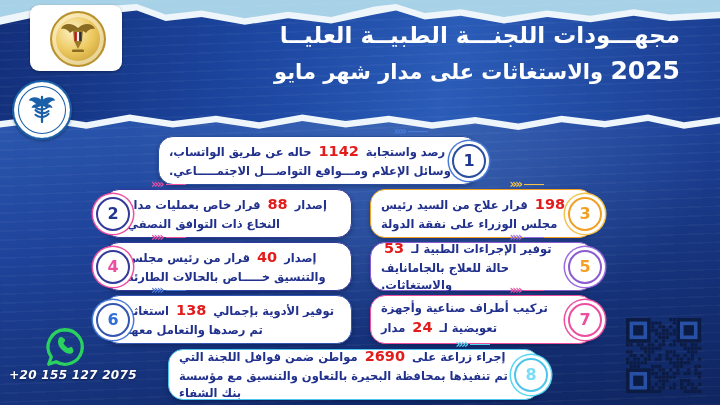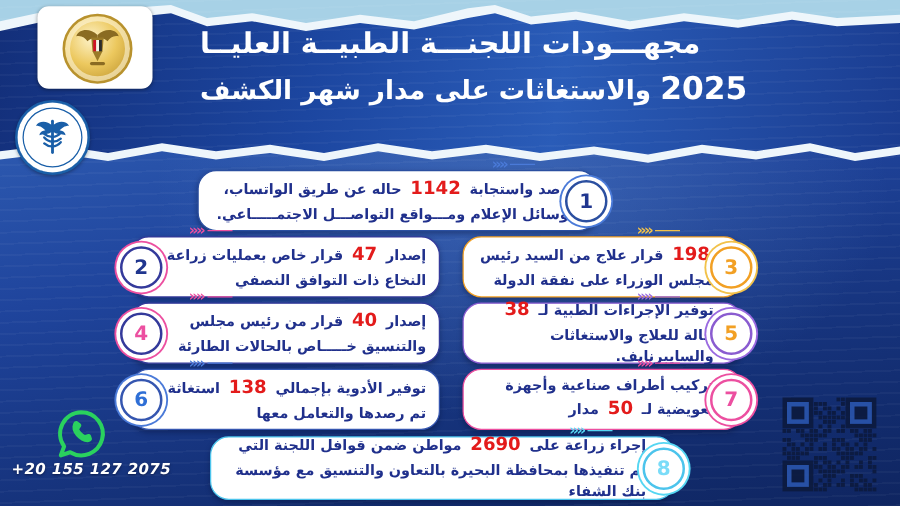--- a/index.html
+++ b/index.html
@@ -10,21 +10,21 @@
       linear-gradient(168deg,#3a6cc0 0%, #2a55ac 25%, #1f449c 45%, #183784 65%, #122c6e 85%, #0f2560 100%);}
   #canvas::after{content:"";position:absolute;inset:0;pointer-events:none;
       background:repeating-linear-gradient(-2deg, rgba(255,255,255,0.035) 0 1.5px, rgba(0,0,0,0) 1.5px 9px);}
   .sky{position:absolute;left:0;top:0;width:720px;height:42px;background:#a7d1e6;}
   
   .banner-white{position:absolute;left:0;top:4px;width:720px;height:130px;background:#eef6fb;
     clip-path:polygon(0% 10%,5% 4%,9% 9%,14% 2%,19% 0%,23% 8%,28% 5%,34% 11%,40% 6%,46% 10%,52% 2%,55% 0%,59% 7%,64% 4%,70% 10%,76% 5%,82% 9%,88% 4%,93% 8%,100% 6%,100% 92%,95% 96%,90% 90%,84% 95%,78% 91%,72% 97%,66% 92%,60% 96%,54% 91%,48% 95%,42% 90%,36% 96%,30% 91%,24% 95%,18% 90%,12% 96%,6% 91%,0% 95%);}
   .banner-navy{position:absolute;left:0;top:4px;width:720px;height:130px;
     background:linear-gradient(100deg,#132f7a 0%,#1c46a0 35%,#2a5cb8 62%,#1a3c90 100%);
     clip-path:polygon(0% 16%,5% 10%,9% 14%,14% 8%,19% 5%,23% 13%,28% 10%,34% 16%,40% 11%,46% 15%,52% 8%,55% 5%,59% 12%,64% 9%,70% 15%,76% 10%,82% 14%,88% 9%,93% 13%,100% 11%,100% 87%,95% 91%,90% 85%,84% 90%,78% 86%,72% 92%,66% 87%,60% 91%,54% 86%,48% 90%,42% 85%,36% 91%,30% 86%,24% 90%,18% 85%,12% 91%,6% 86%,0% 90%);}
-  .hdr{position:absolute;left:160px;top:18px;width:520px;text-align:left;color:#fff;direction:rtl;z-index:5;}
+  .hdr{position:absolute;left:160px;top:18px;width:520px;text-align:right;color:#fff;direction:rtl;z-index:5;}
   .hdr .l1{font-size:23px;font-weight:bold;letter-spacing:.5px;line-height:1.5;}
   .hdr .l2{font-size:21px;font-weight:bold;line-height:1.4;}
   .hdr .year{font-size:25px;font-weight:bold;letter-spacing:1px;margin-top:32px;}
   
   .gov-card{position:absolute;left:30px;top:5px;width:92px;height:66px;background:#fff;border-radius:9px;
     box-shadow:0 1px 3px rgba(0,0,0,.35);z-index:6;}
   .eagle-circle{position:absolute;left:20px;top:6px;width:52px;height:52px;border-radius:50%;
     background:radial-gradient(circle at 40% 35%, #fdf2c8, #ecc85e 45%, #caa23a 78%, #a87f22);
     border:2px solid #b8922e;box-shadow:inset 0 0 0 4px rgba(255,250,230,.55);
     display:flex;align-items:center;justify-content:center;}
@@ -37,21 +37,21 @@
   .badge{position:absolute;top:50%;transform:translateY(-50%);width:30px;height:30px;border-radius:50%;
     background:#fff;border:2px solid var(--accent);color:var(--digit);font-size:16px;font-weight:bold;
     display:flex;align-items:center;justify-content:center;
     box-shadow:0 0 0 3px #fff, 0 0 0 4.5px var(--decor);}
   .side-right .badge{right:-9px;}
   .side-left .badge{left:-9px;}
   .decor{position:absolute;top:-13px;color:var(--decor);font-size:12px;font-weight:bold;letter-spacing:-2px;}
   .decor i{display:inline-block;width:20px;height:0;border-top:1.6px solid var(--decor);vertical-align:middle;margin:0 3px;}
   .side-left .decor{left:46px;}
   .side-right .decor{right:46px;}
-  .btxt{width:100%;direction:rtl;text-align:right;color:#20308c;font-weight:bold;font-size:11.5px;line-height:1.5;padding:16px 10px;}
+  .btxt{width:100%;direction:rtl;text-align:left;color:#20308c;font-weight:bold;font-size:11.5px;line-height:1.5;padding:16px 10px;}
   .side-right .btxt{padding-right:22px;}
   .side-left .btxt{padding-left:22px;}
   .num{color:#e31b1b;font-size:14.5px;margin:0 3px;}
   .b1{left:158px;top:136px;width:318px;height:47px;}
   .b2{left:104px;top:189px;width:246px;height:47px;}
   .b3{left:370px;top:189px;width:222px;height:47px;}
   .b4{left:104px;top:242px;width:246px;height:47px;}
   .b5{left:370px;top:242px;width:222px;height:47px;}
   .b6{left:104px;top:295px;width:246px;height:47px;}
   .b7{left:370px;top:295px;width:222px;height:47px;}
@@ -68,21 +68,21 @@
 </head>
 <body>
 
 <div id="canvas">
   <div class="sky"></div>
   <div class="banner-white"></div>
   <div class="banner-navy"></div>
 
   <div class="hdr">
     <div class="l1">مجهـــودات اللجنـــة الطبيــة العليــا</div>
-    <div class="l2"><span class="year">2025</span> <span>والاستغاثات على مدار شهر الكشف</span></div>
+    <div class="l2"><span class="year">2025</span> <span>والاستغاثات على مدار شهر مايو</span></div>
   </div>
 
   <div class="gov-card">
     <div class="eagle-circle">
       <svg width="40" height="40" viewBox="0 0 40 40">
         <path d="M20 9C14 3 5 4 3 10c4-1 7 1 9 4 2-2 5-3 8-2z" fill="#8a6b22"></path>
         <path d="M20 9c6-6 15-5 17 1-4-1-7 1-9 4-2-2-5-3-8-2z" fill="#8a6b22"></path>
         <path d="M15 11h10l-1 11-4 8-4-8z" fill="#9a7a28"></path>
         <rect x="16.6" y="13" width="2.3" height="9" fill="#ce1126"></rect>
         <rect x="18.9" y="13" width="2.3" height="9" fill="#f5f2ea"></rect>
@@ -104,51 +104,51 @@
   <div id="stage">
     <div class="box b1 side-right" style="--accent: #2b4fa0; --digit: #20368f; --decor: #4a7ad8;">
       <span class="decor">»»<i></i></span>
       <span class="badge">1</span>
       <div class="btxt"><span class="tb">رصد واستجابة </span><b class="num">1142</b><span class="ta"> حاله عن طريق الواتساب، وسائل الإعلام ومـــواقع التواصـــل الاجتمـــــاعي.</span></div>
     </div>
 
     <div class="box b2 side-left" style="--accent: #343a9b; --digit: #20368f; --decor: #ec4fa0;">
       <span class="decor">»»<i></i></span>
       <span class="badge">2</span>
-      <div class="btxt"><span class="tb">إصدار </span><b class="num">47</b><span class="ta"> قرار خاص بعمليات زراعة النخاع ذات التوافق النصفي</span></div>
+      <div class="btxt"><span class="tb">إصدار </span><b class="num">88</b><span class="ta"> قرار خاص بعمليات مدار النخاع ذات التوافق النصفي</span></div>
     </div>
 
     <div class="box b3 side-right" style="--accent: #f2a024; --digit: #f2a024; --decor: #f2c24a;">
       <span class="decor">»»<i></i></span>
       <span class="badge">3</span>
       <div class="btxt"><span class="tb"></span><b class="num">198</b><span class="ta"> قرار علاج من السيد رئيس مجلس الوزراء على نفقة الدولة</span></div>
     </div>
 
     <div class="box b4 side-left" style="--accent: #343a9b; --digit: #ec4fa0; --decor: #ec4fa0;">
       <span class="decor">»»<i></i></span>
       <span class="badge">4</span>
       <div class="btxt"><span class="tb">إصدار </span><b class="num">40</b><span class="ta"> قرار من رئيس مجلس والتنسيق خـــــاص بالحالات الطارئة</span></div>
     </div>
 
     <div class="box b5 side-right" style="--accent: #8a5cd0; --digit: #f2a024; --decor: #9a6ae0;">
       <span class="decor">»»<i></i></span>
       <span class="badge">5</span>
-      <div class="btxt"><span class="tb">توفير الإجراءات الطبية لـ </span><b class="num">38</b><span class="ta"> حالة للعلاج والاستغاثات والسايبرنايف.</span></div>
+      <div class="btxt"><span class="tb">توفير الإجراءات الطبية لـ </span><b class="num">53</b><span class="ta"> حالة للعلاج بالجامانايف والاستغاثات.</span></div>
     </div>
 
     <div class="box b6 side-left" style="--accent: #3556b0; --digit: #2f6fd6; --decor: #4a7ad8;">
       <span class="decor">»»<i></i></span>
       <span class="badge">6</span>
       <div class="btxt"><span class="tb">توفير الأدوية بإجمالي </span><b class="num">138</b><span class="ta"> استغاثة تم رصدها والتعامل معها</span></div>
     </div>
 
     <div class="box b7 side-right" style="--accent: #ec4fa0; --digit: #ec4fa0; --decor: #ec4fa0;">
       <span class="decor">»»<i></i></span>
       <span class="badge">7</span>
-      <div class="btxt"><span class="tb">تركيب أطراف صناعية وأجهزة تعويضية لـ </span><b class="num">50</b><span class="ta"> مدار</span></div>
+      <div class="btxt"><span class="tb">تركيب أطراف صناعية وأجهزة تعويضية لـ </span><b class="num">24</b><span class="ta"> مدار</span></div>
     </div>
 
     <div class="box b8 side-right" style="--accent: #4cc4ec; --digit: #7adcf8; --decor: #55d6f2;">
       <span class="decor">»»<i></i></span>
       <span class="badge">8</span>
       <div class="btxt"><span class="tb">إجراء زراعة على </span><b class="num">2690</b><span class="ta"> مواطن ضمن قوافل اللجنة التي تم تنفيذها بمحافظة البحيرة بالتعاون والتنسيق مع مؤسسة بنك الشفاء</span></div>
     </div>
   </div>
 
   <div class="wa-icon">

